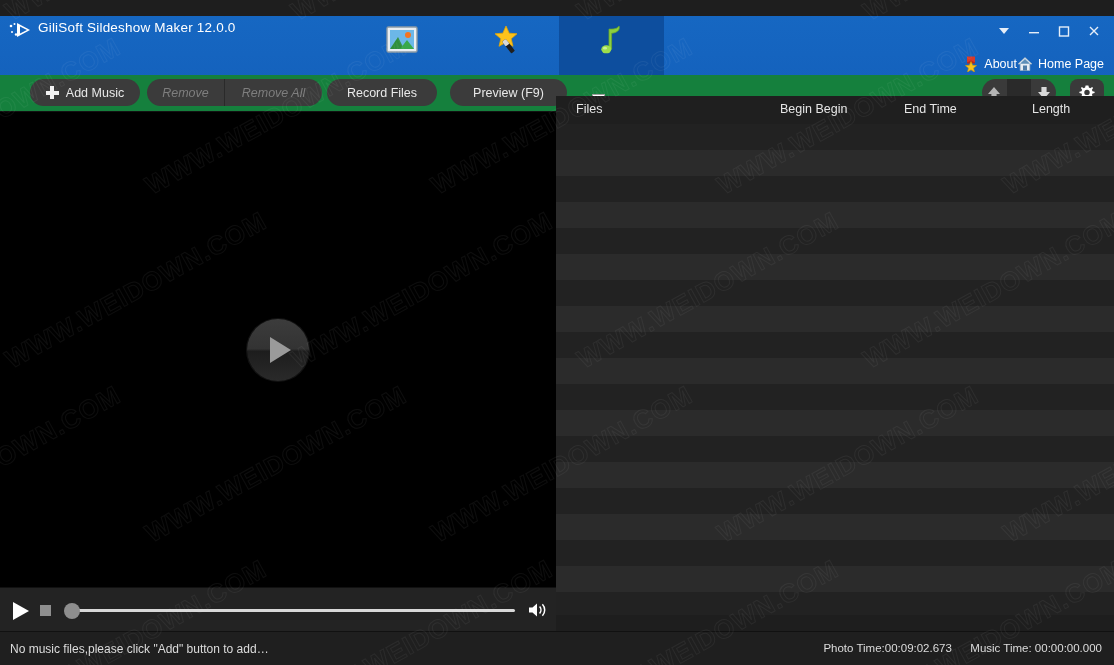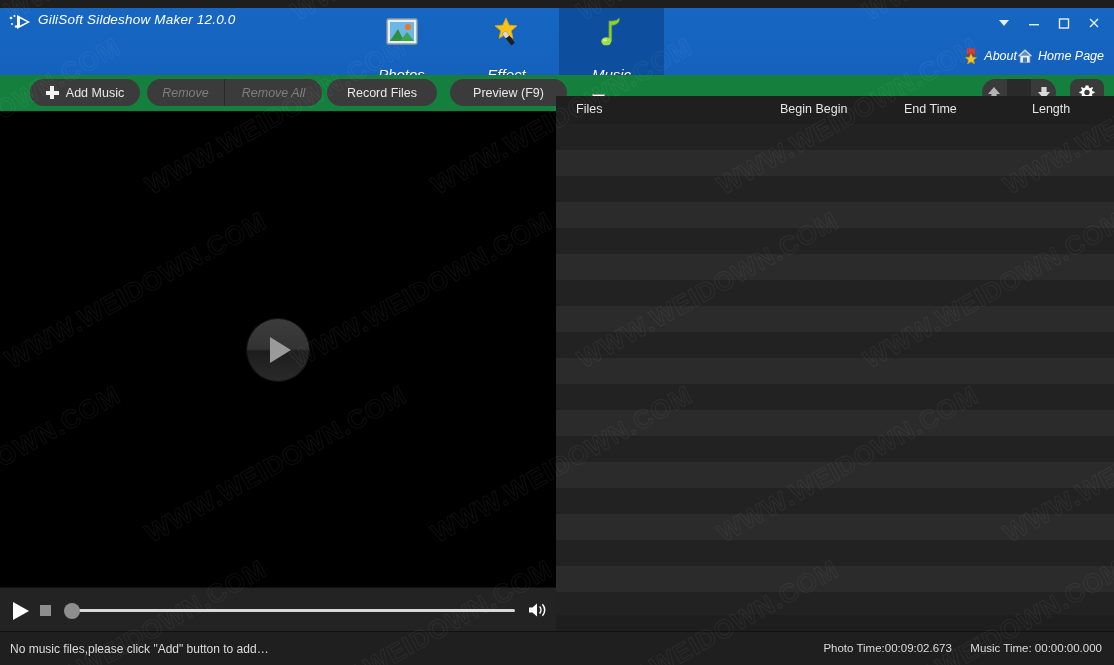--- a/index.html
+++ b/index.html
@@ -19,25 +19,24 @@
     font-size:26px;font-weight:700;letter-spacing:1px;
     color:transparent;
     -webkit-text-stroke:1px rgba(255,255,255,0.055);
     transform:rotate(-29deg);
     transform-origin:left top;
     white-space:nowrap;
   }
 
   
   .titlebar{
-    position:absolute;left:0;top:8px;width:1114px;height:75px;
+    position:absolute;left:0;top:16px;width:1114px;height:75px;
     background:#1565c0;
     background:linear-gradient(180deg,#1667c2 0%,#1461bc 100%);
     z-index:5;
-    font-style:italic;
   }
   .app-logo{
     position:absolute;left:8px;top:5px;width:26px;height:18px;
   }
   .app-title{
     position:absolute;left:38px;top:4px;
     font-size:13.5px;color:#ffffff;letter-spacing:.2px;
   }
   .win-btns{position:absolute;right:6px;top:4px;display:flex;align-items:center;gap:2px;}
   .win-btn{

